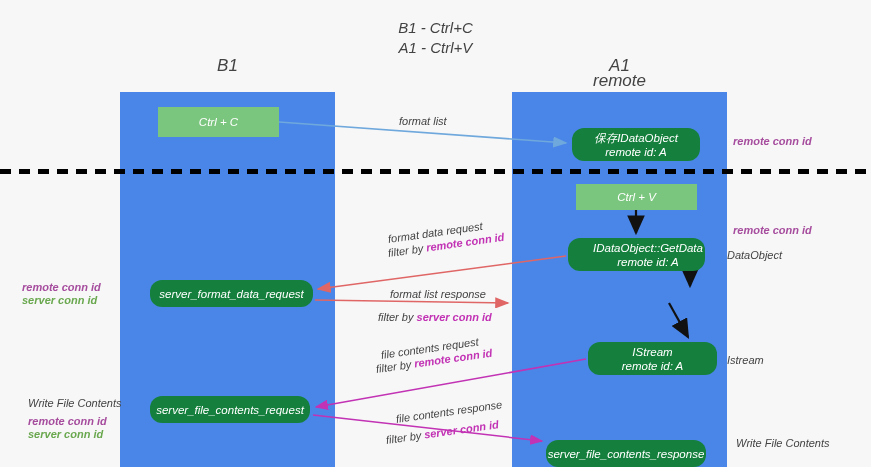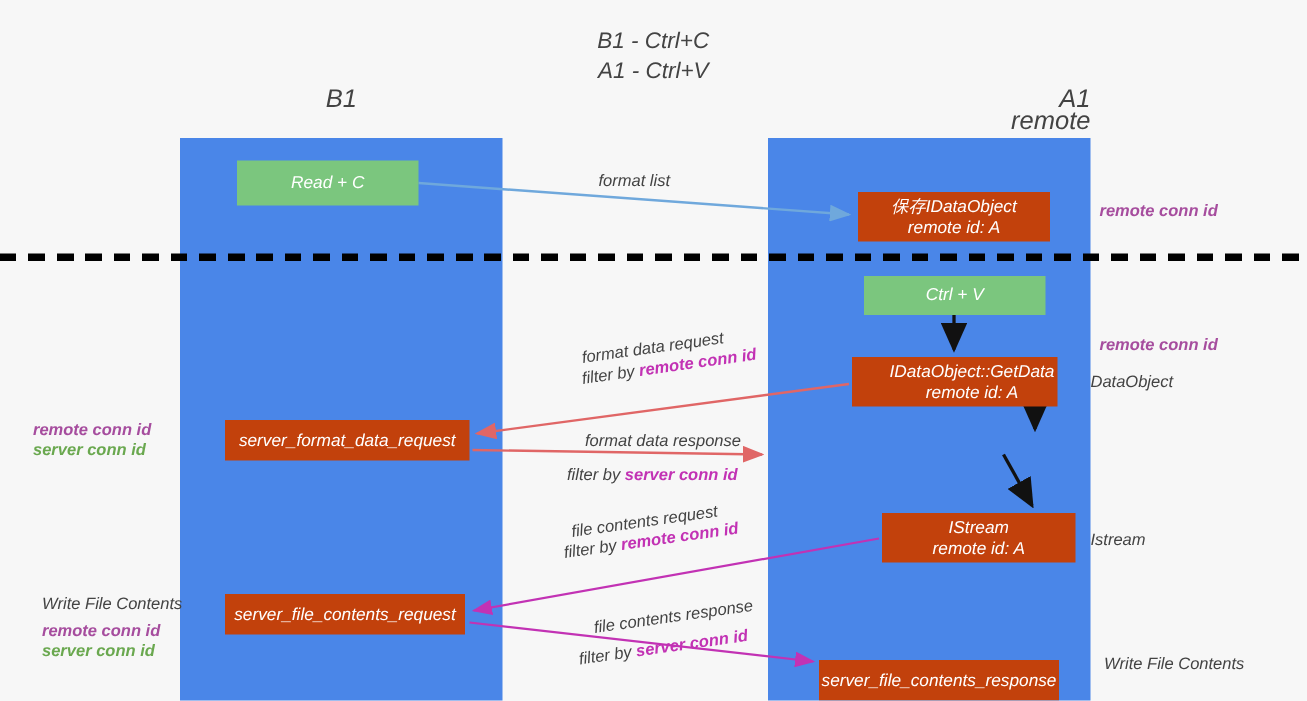--- a/index.html
+++ b/index.html
@@ -23,32 +23,32 @@
 
   
   #diagram-title{
     position:absolute;left:0;top:6px;width:871px;
     text-align:center;font-size:15px;line-height:20px;color:#434343;
   }
   .lane-head{
     position:absolute;text-align:center;font-size:17px;line-height:15px;color:#434343;
   }
   #head-b1{left:120px;top:46px;width:215px;}
-  #head-a1{left:512px;top:46px;width:215px;text-align:right;}
+  #head-a1{left:512px;top:46px;width:215px;}
   .lane-head .l2{display:block;}
 
   
   .node{
     position:absolute;box-sizing:border-box;
     display:flex;flex-direction:column;align-items:center;justify-content:center;
     color:#ffffff;font-size:11.5px;line-height:14px;text-align:center;
   }
   .node .sub{display:block;}
   .green{background:#7bc67e;}
-  .orange{background:#c2410c;}
+  .orange{background:#15803d;border-radius:12px;}
 
   #n-ctrlc{left:158px;top:95px;width:121px;height:30px;}
   #n-idataobject{left:572px;top:116px;width:128px;height:33px;}
   #n-ctrlv{left:576px;top:172px;width:121px;height:26px;}
   #n-getdata{left:568px;top:226px;width:137px;height:33px;padding-left:23px;}
   #n-sfdreq{left:150px;top:268px;width:163px;height:27px;}
   #n-sfdres{left:512px;top:277px;width:157px;height:27px;}
   #n-istream{left:588px;top:330px;width:129px;height:33px;}
   #n-sfcreq{left:150px;top:384px;width:160px;height:27px;}
   #n-sfcres{left:546px;top:416px;width:160px;height:27px;margin-top:12px;}
@@ -140,21 +140,21 @@
 
   <div class="lane-head" id="head-b1">
     <span>B1</span>
   </div>
   <div class="lane-head" id="head-a1">
     <span>A1</span>
     <span class="l2">remote</span>
   </div>
 
   <div class="node green" id="n-ctrlc">
-    <span>Read + C</span>
+    <span>Ctrl + C</span>
   </div>
 
   <div class="node orange" id="n-idataobject">
     <span>保存IDataObject</span>
     <span class="sub">remote id: A</span>
   </div>
 
   <div class="node green" id="n-ctrlv">
     <span>Ctrl + V</span>
   </div>
@@ -180,21 +180,21 @@
 
   <div class="node orange" id="n-sfcres">
     <span>server_file_contents_response</span>
   </div>
 
   <div class="lbl c2" id="t-formatlist">format list</div>
 
   <div class="lbl c2 tilt" id="t-fdr">format data request</div>
   <div class="lbl c2 tilt" id="t-fdr2"><span>filter by </span><span class="magenta">remote conn id</span></div>
 
-  <div class="lbl c2" id="t-fdres">format data response</div>
+  <div class="lbl c2" id="t-fdres">format list response</div>
   <div class="lbl c2" id="t-fdres2"><span>filter by </span><span class="magenta">server conn id</span></div>
 
   <div class="lbl c2 tilt" id="t-fcr">file contents request</div>
   <div class="lbl c2 tilt" id="t-fcr2"><span>filter by </span><span class="magenta">remote conn id</span></div>
 
   <div class="lbl c2 tilt" id="t-fcres">file contents response</div>
   <div class="lbl c2 tilt" id="t-fcres2"><span>filter by </span><span class="magenta">server conn id</span></div>
 
   <div class="lbl purple" id="t-rci-1">remote conn id</div>
   <div class="lbl purple" id="t-rci-2">remote conn id</div>

